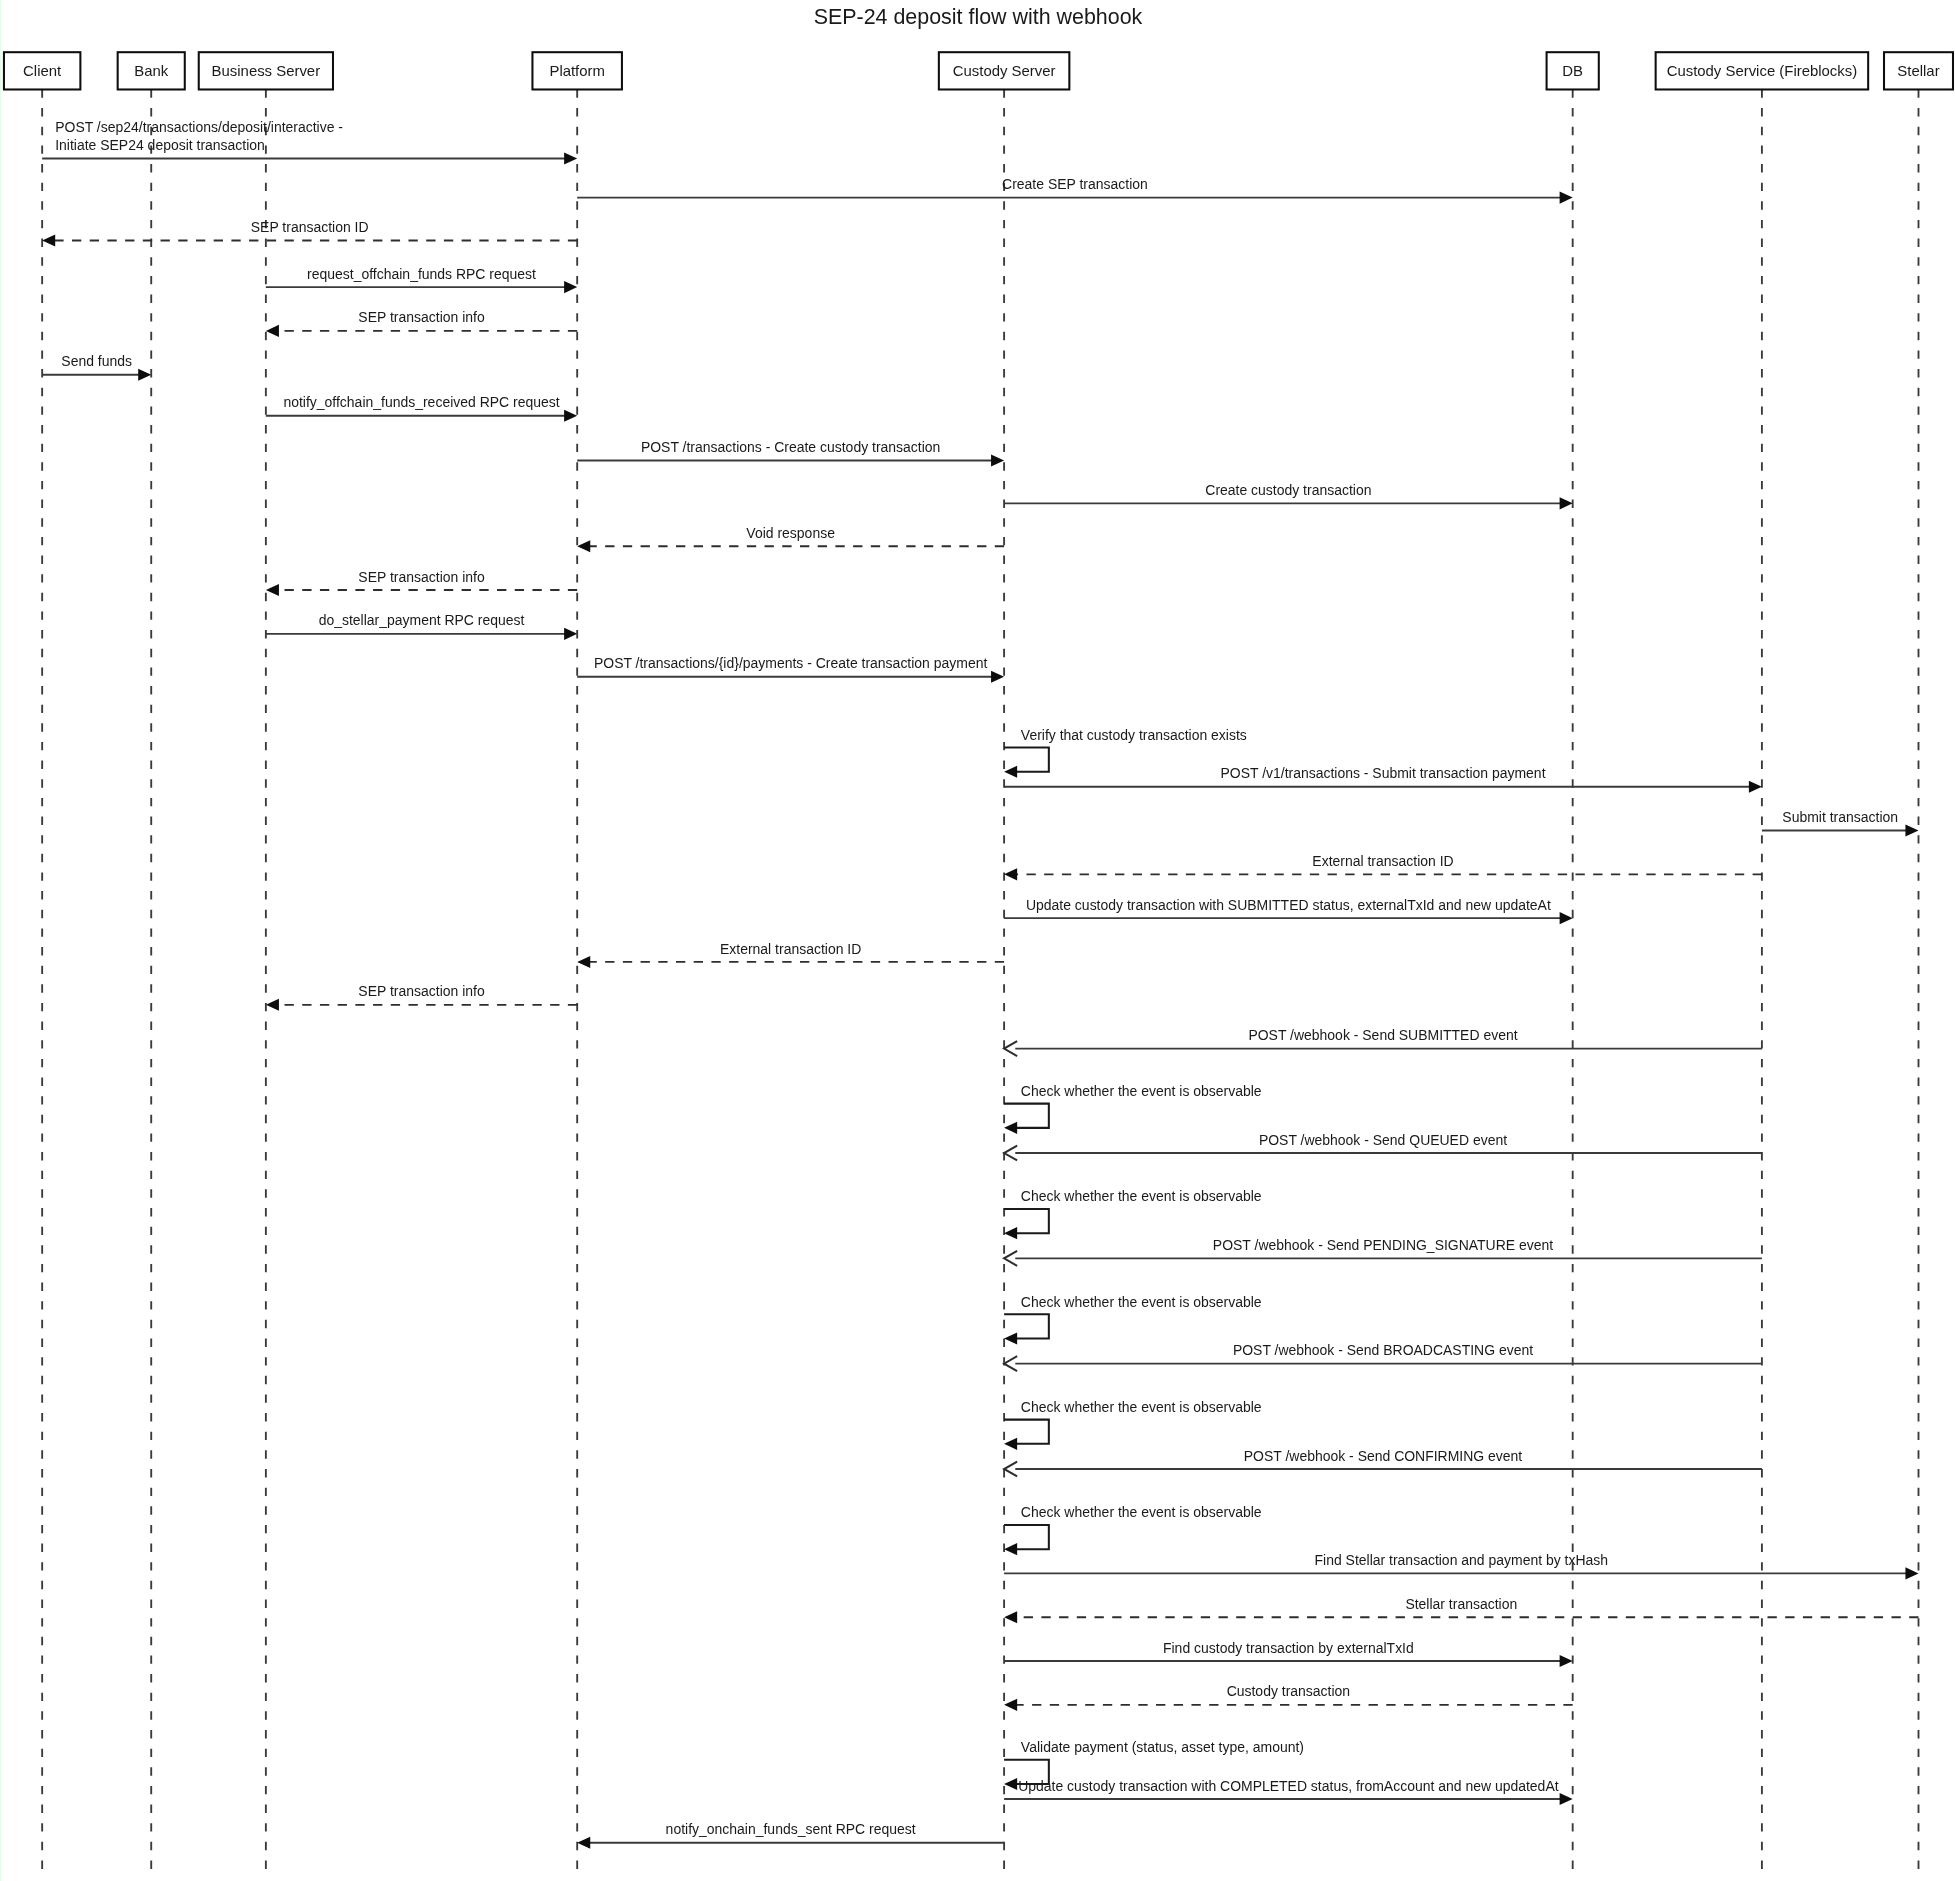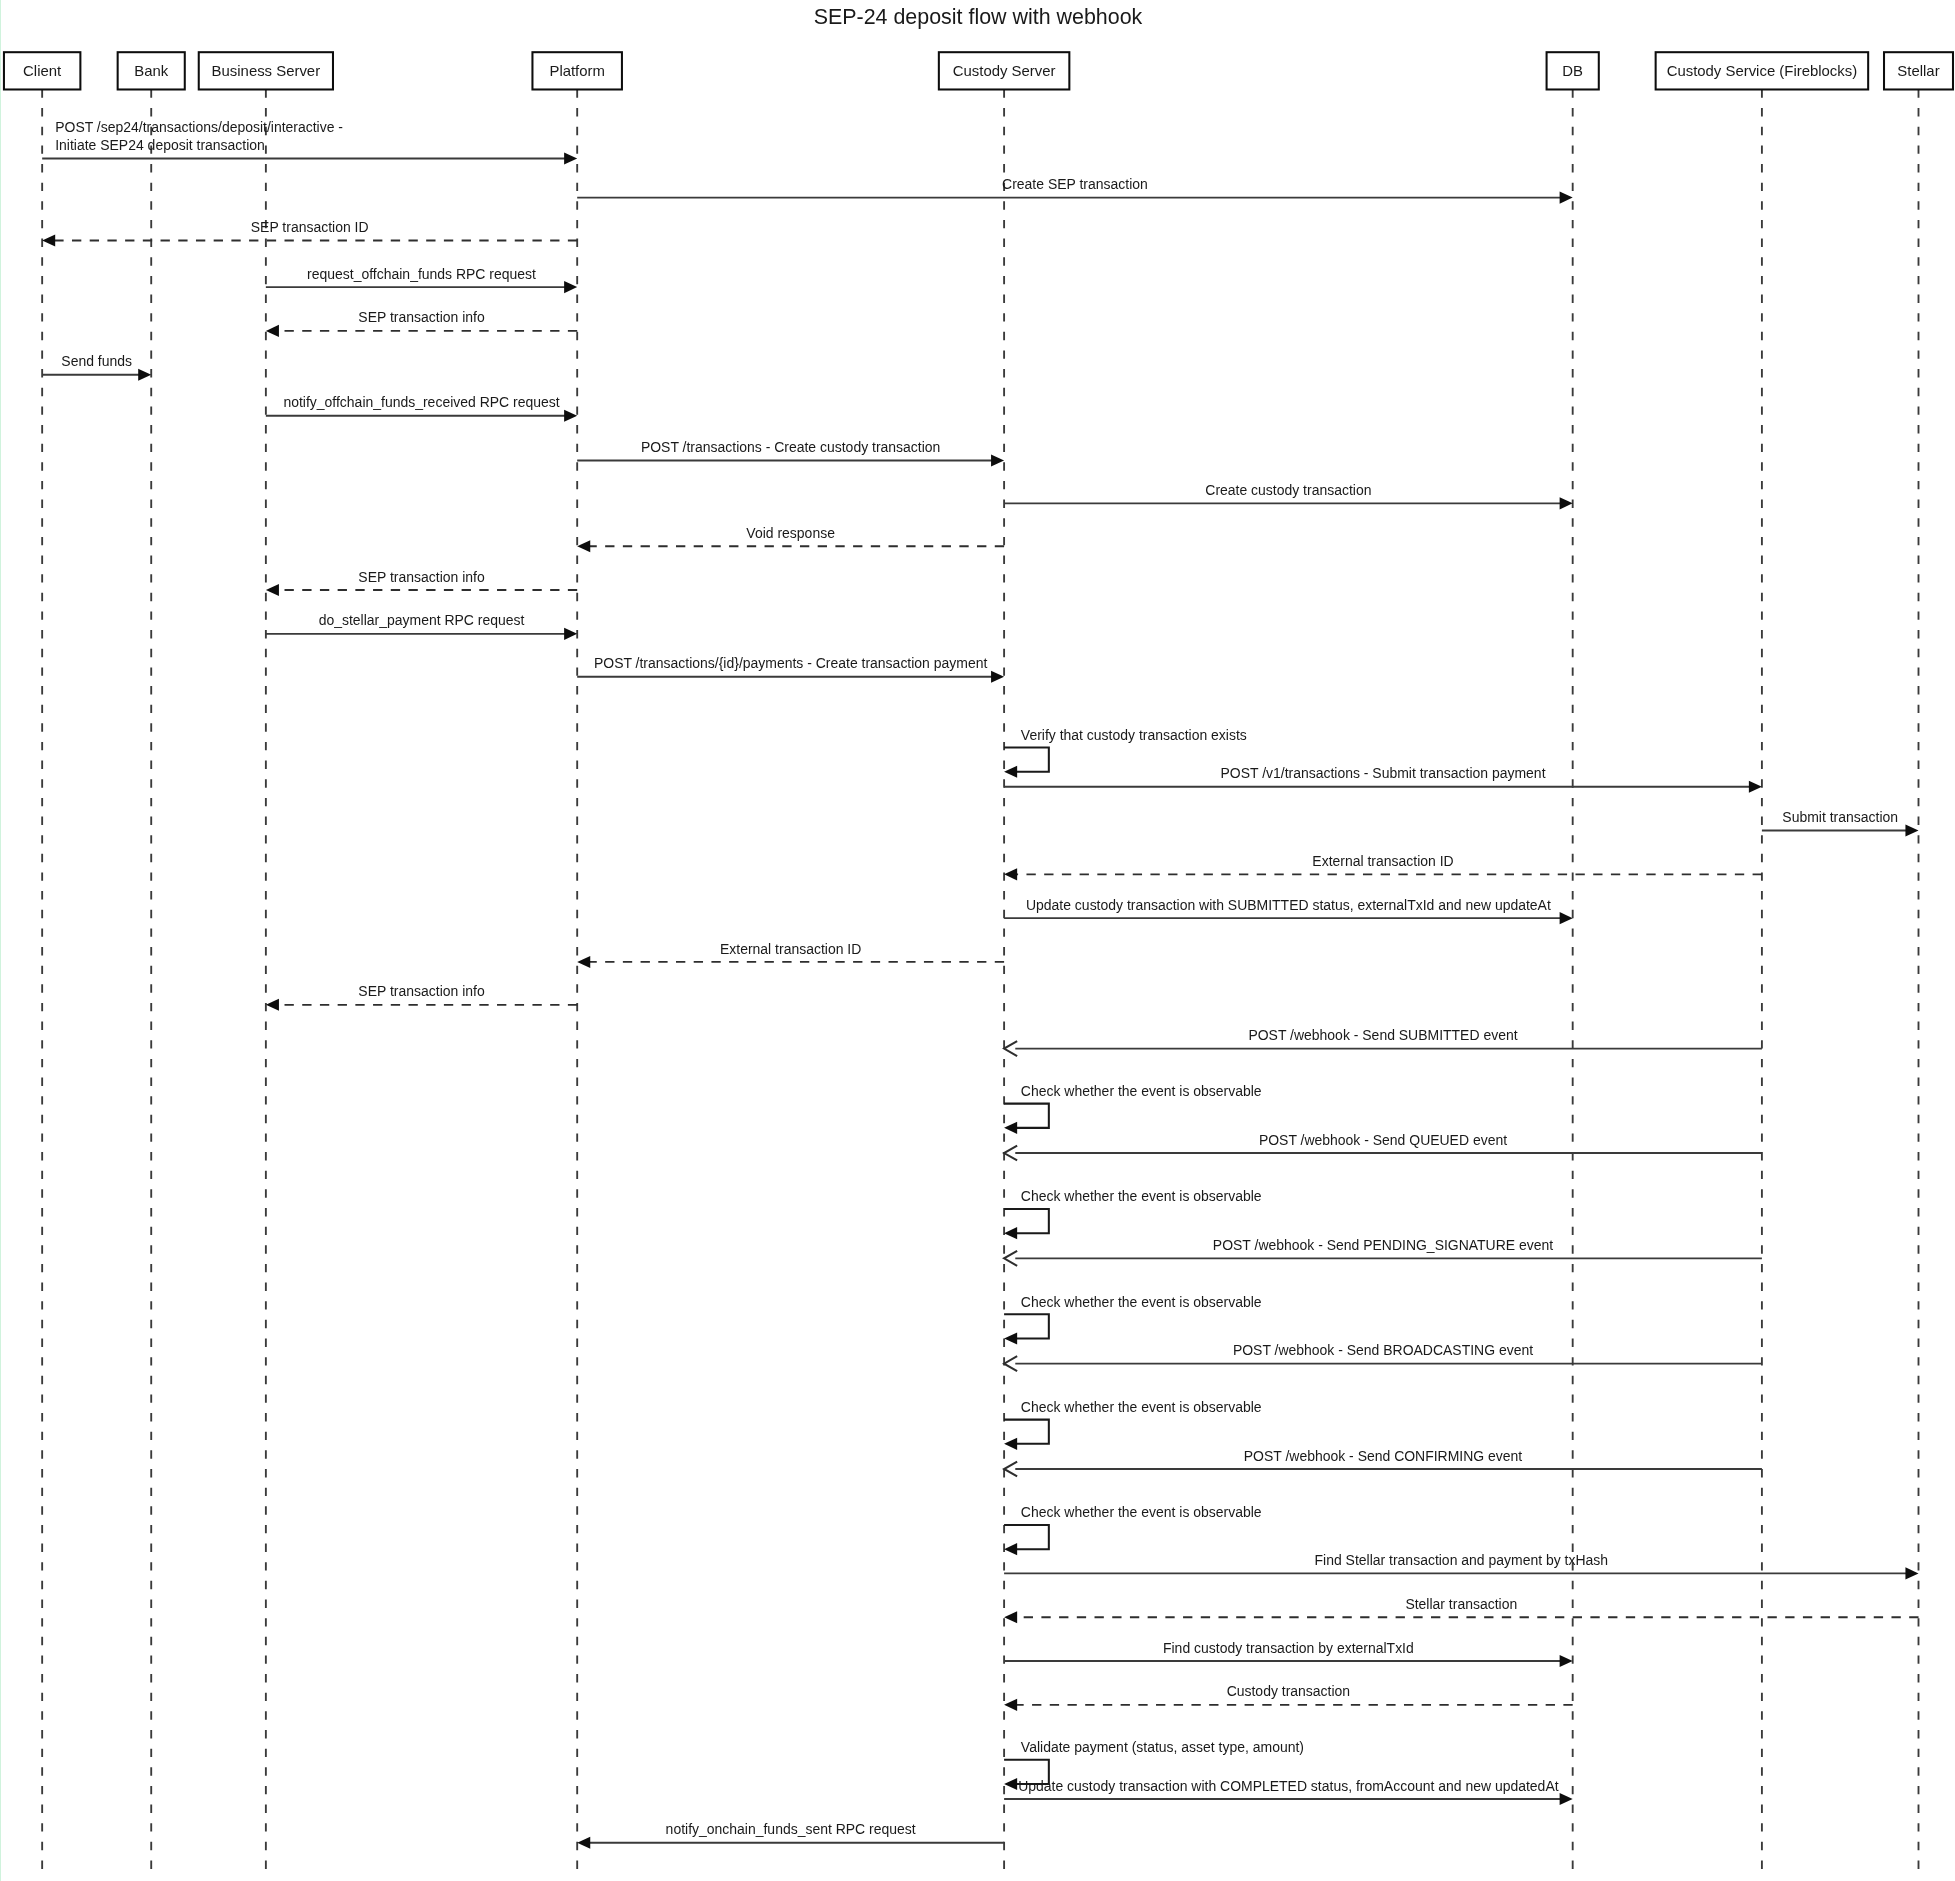--- a/index.html
+++ b/index.html
@@ -9,21 +9,21 @@
     background: #ffffff;
   }
   body {
     font-family: "Liberation Sans", sans-serif;
     color: #1a1a1a;
   }
   #diagram-root {
     position: relative;
     width: 1956px;
     height: 1881px;
-    background: #22c55e;
+    background: #86efac;
     overflow: hidden;
   }
   svg#seq-svg {
     display: block;
     width: 1956px;
     height: 1881px;
   }
   .diagram-title {
     font-family: "Liberation Sans", sans-serif;
     font-size: 23px;

